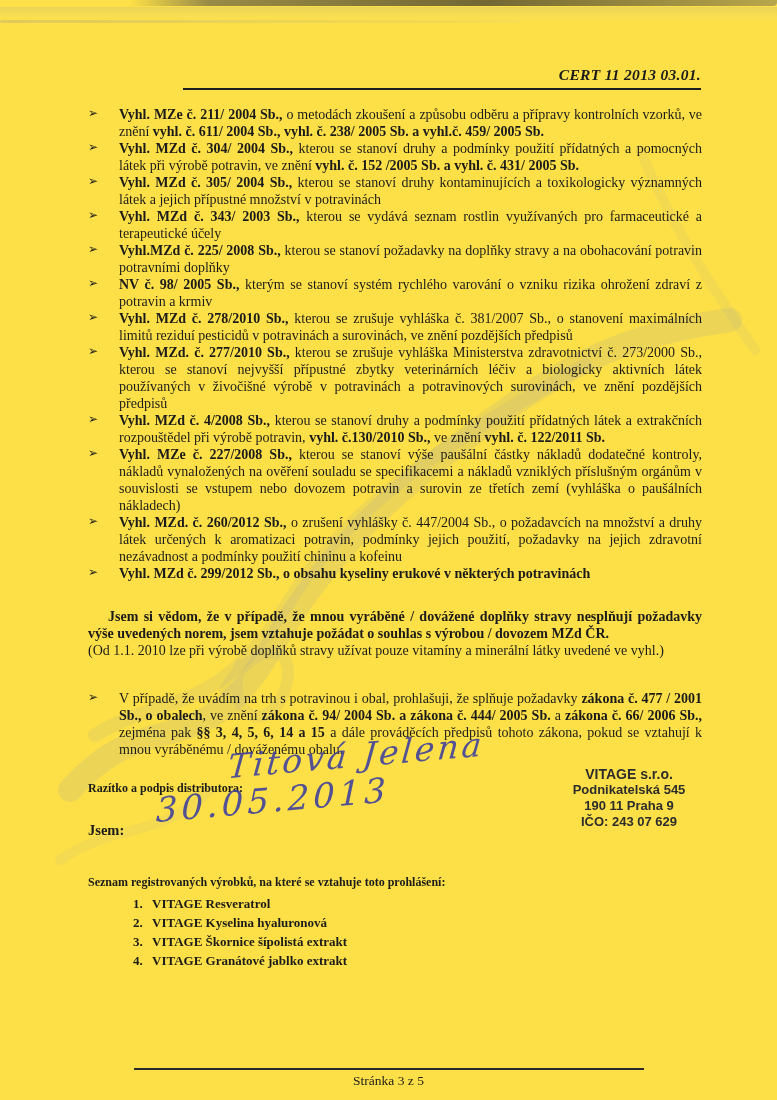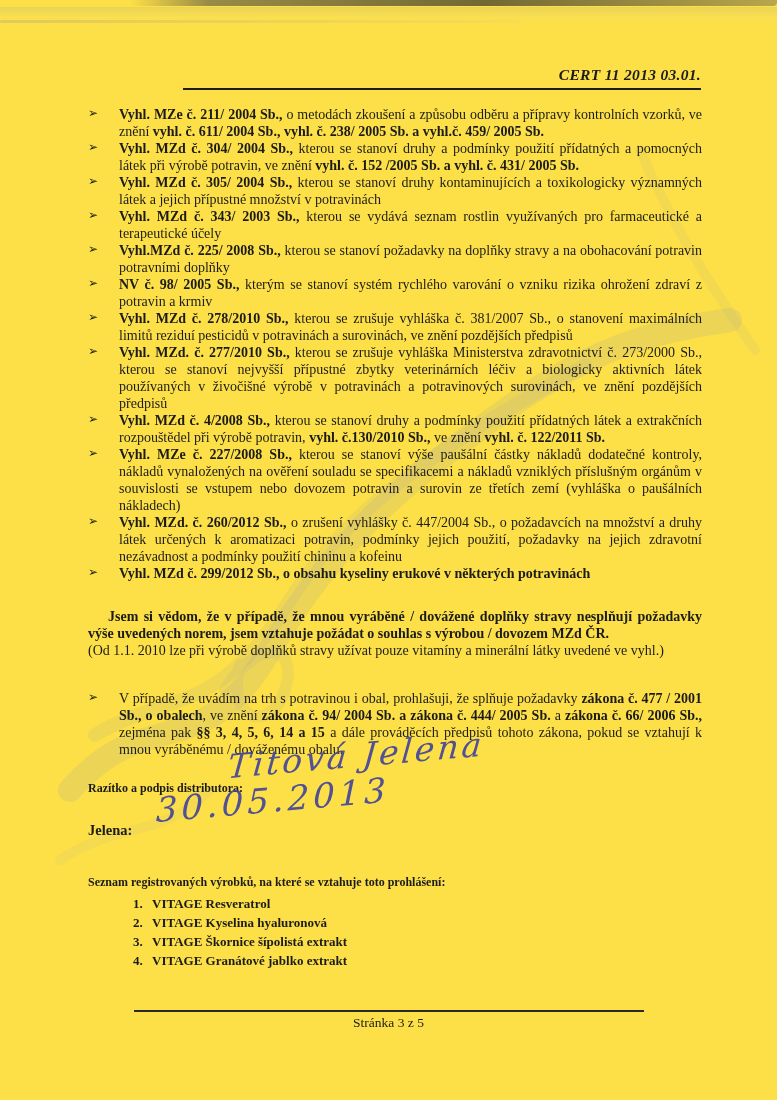--- a/index.html
+++ b/index.html
@@ -46,21 +46,21 @@
   .stamp{position:absolute;right:-12px;top:0;width:170px;text-align:center;
     font-family:"Liberation Sans","DejaVu Sans",sans-serif;color:#2c2c2c;
     font-weight:bold;font-size:13px;line-height:16px;}
   .stamp div:first-child{font-size:14px;}
   
   .products{margin-top:30px;}
   .products-heading{font-weight:bold;font-size:12px;}
   .products ol{margin:3px 0 0 0;padding-left:58px;font-weight:bold;font-size:13px;line-height:19px;}
   .products li{padding-left:6px;}
   
-  .footer{position:absolute;left:0;top:1010px;width:777px;text-align:center;}
+  .footer{position:absolute;left:0;top:1068px;width:777px;text-align:center;}
   .footer-rule{margin:0 auto;width:510px;border-top:2px solid #2a2a2a;}
   .footer-text{font-size:13.5px;margin-top:3px;}
 </style>
 </head>
 <body>
 
 <div class="page">
 
   <div class="scan-top-streak"></div>
   <div class="scan-top-band"></div>
@@ -104,22 +104,28 @@
       <div class="gap"></div>
     </div>
 
     <div class="reg-item pack">
       <span class="bullet">➢</span><span id="pack-runs"><span>V případě, že uvádím na trh s potravinou i obal, prohlašuji, že splňuje požadavky </span><span class="b">zákona č. 477 / 2001 Sb., o obalech</span><span>, ve znění </span><span class="b">zákona č. 94/ 2004 Sb. a zákona č. 444/ 2005 Sb.</span><span> a </span><span class="b">zákona č. 66/ 2006 Sb.,</span><span> zejména pak </span><span class="b">§§ 3, 4, 5, 6, 14 a 15</span><span>  a dále prováděcích předpisů tohoto zákona, pokud se vztahují k mnou vyráběnému / dováženému obalu.</span></span>
     </div>
 
     <div class="sig-zone">
       <span class="sig-label">Razítko a podpis distributora:</span>
       <span class="handwriting sig-name" style="color: rgb(68, 69, 154);">Titová Jelena</span>
-      <span class="date-label">Jelena:</span>
+      <span class="date-label">Jsem:</span>
       <span class="handwriting date-value" style="color: rgb(68, 69, 154);">30.05.2013</span>
+      <div class="stamp" id="stamp-block">
+          <div>VITAGE s.r.o.</div>
+          <div>Podnikatelská 545</div>
+          <div>190 11  Praha 9</div>
+          <div>IČO: 243 07 629</div>
+        </div>
     </div>
 
     <div class="products">
       <div class="products-heading">Seznam registrovaných výrobků, na které se vztahuje toto prohlášení:</div>
       <ol id="product-list">
           <li>VITAGE Resveratrol</li>
           <li>VITAGE Kyselina hyaluronová</li>
           <li>VITAGE Škornice šípolistá extrakt</li>
           <li>VITAGE Granátové jablko extrakt</li>
         </ol>

